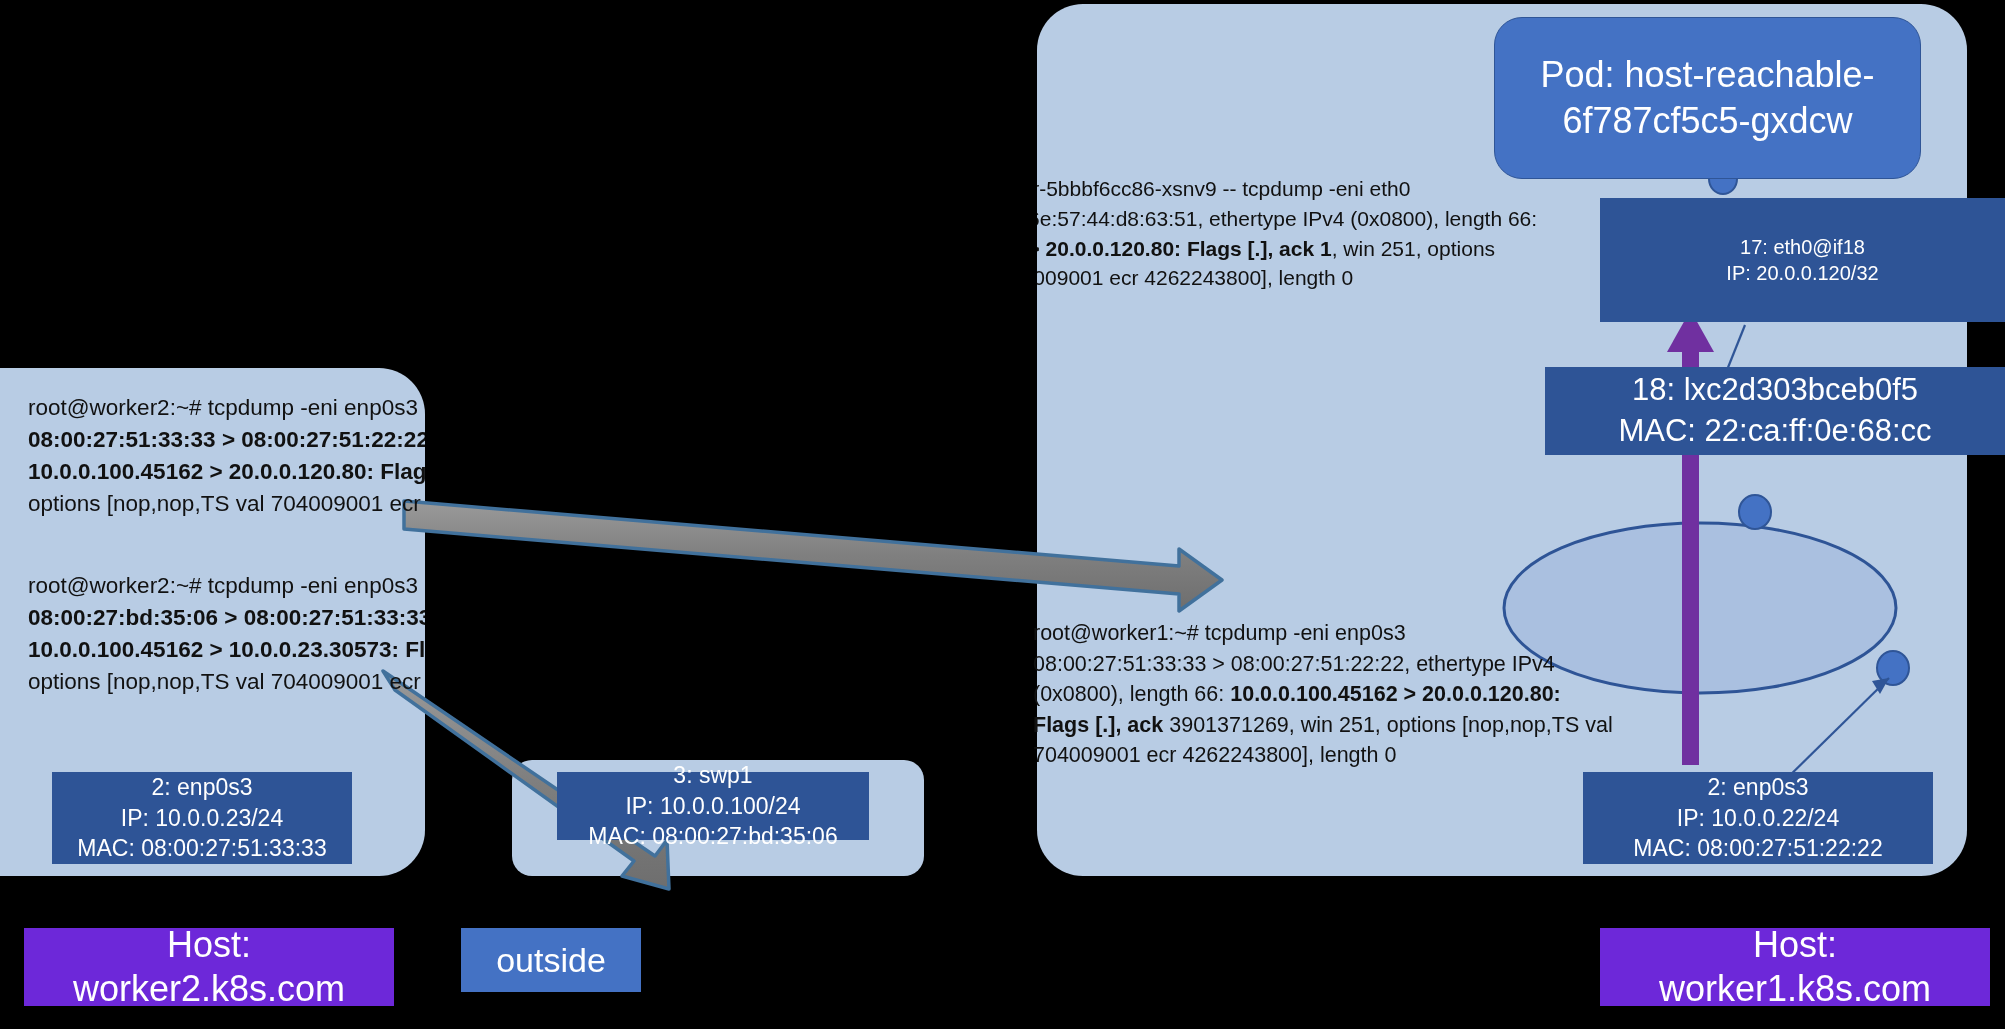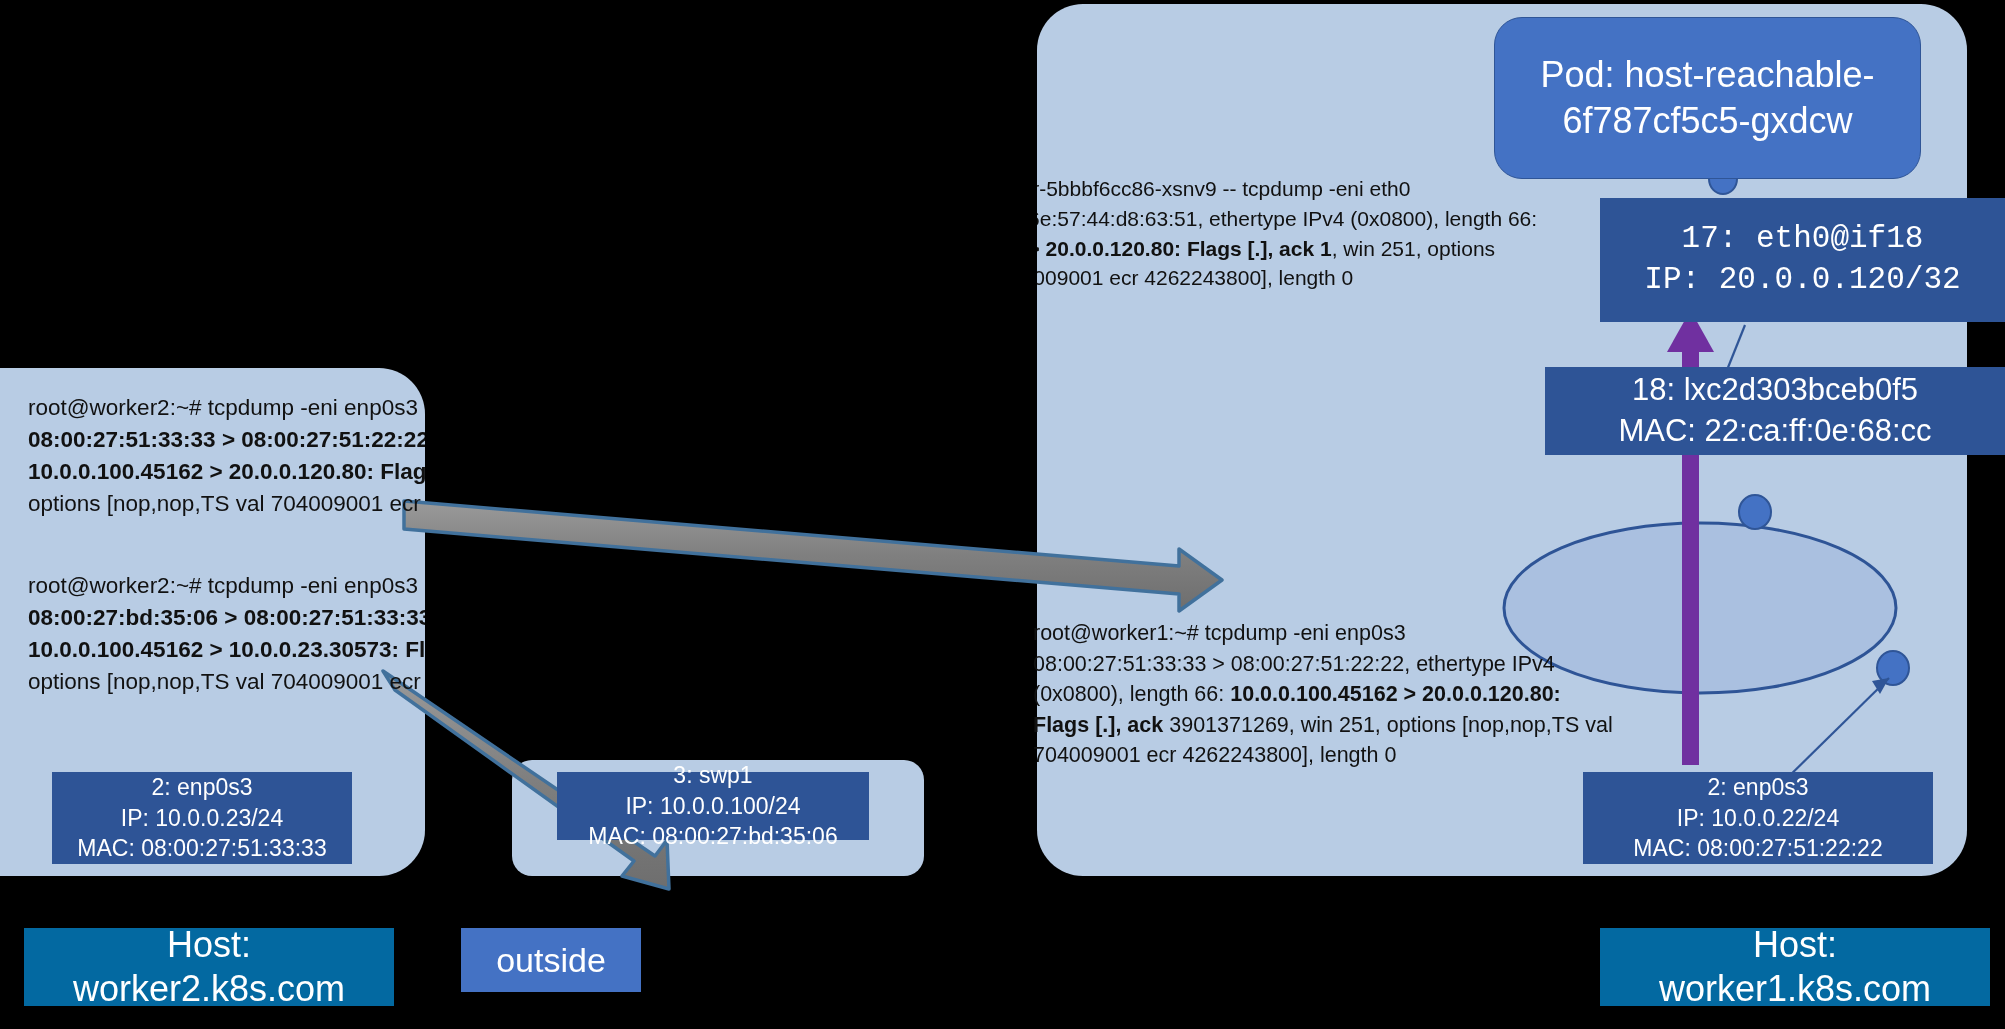--- a/index.html
+++ b/index.html
@@ -65,22 +65,21 @@
     left: 52px; top: 772px; width: 300px; height: 92px;
   }
   .iface-swp1 {
     left: 557px; top: 772px; width: 312px; height: 68px;
   }
   .iface-enp0s3-right {
     left: 1583px; top: 772px; width: 350px; height: 92px;
   }
   .iface-eth0 {
     left: 1600px; top: 198px; width: 405px; height: 124px;
-    font-size: 31px;
-    font-family: Liberation Mono, monospace;
+    font-size: 20px;
   }
   .iface-lxc {
     left: 1545px; top: 367px; width: 460px; height: 88px;
     font-size: 31px;
   }
 
   .pod-box {
     position: absolute;
     left: 1494px; top: 17px; width: 427px; height: 162px;
     background: #4472c4;
@@ -91,21 +90,21 @@
     line-height: 1.28;
     text-align: center;
     display: flex;
     align-items: center;
     justify-content: center;
     box-sizing: border-box;
   }
 
   .host-label {
     position: absolute;
-    background: #0369a1;
+    background: #6d28d9;
     color: #ffffff;
     text-align: center;
     font-size: 36px;
     line-height: 1.22;
     display: flex;
     flex-direction: column;
     justify-content: center;
     align-items: center;
     box-sizing: border-box;
   }

